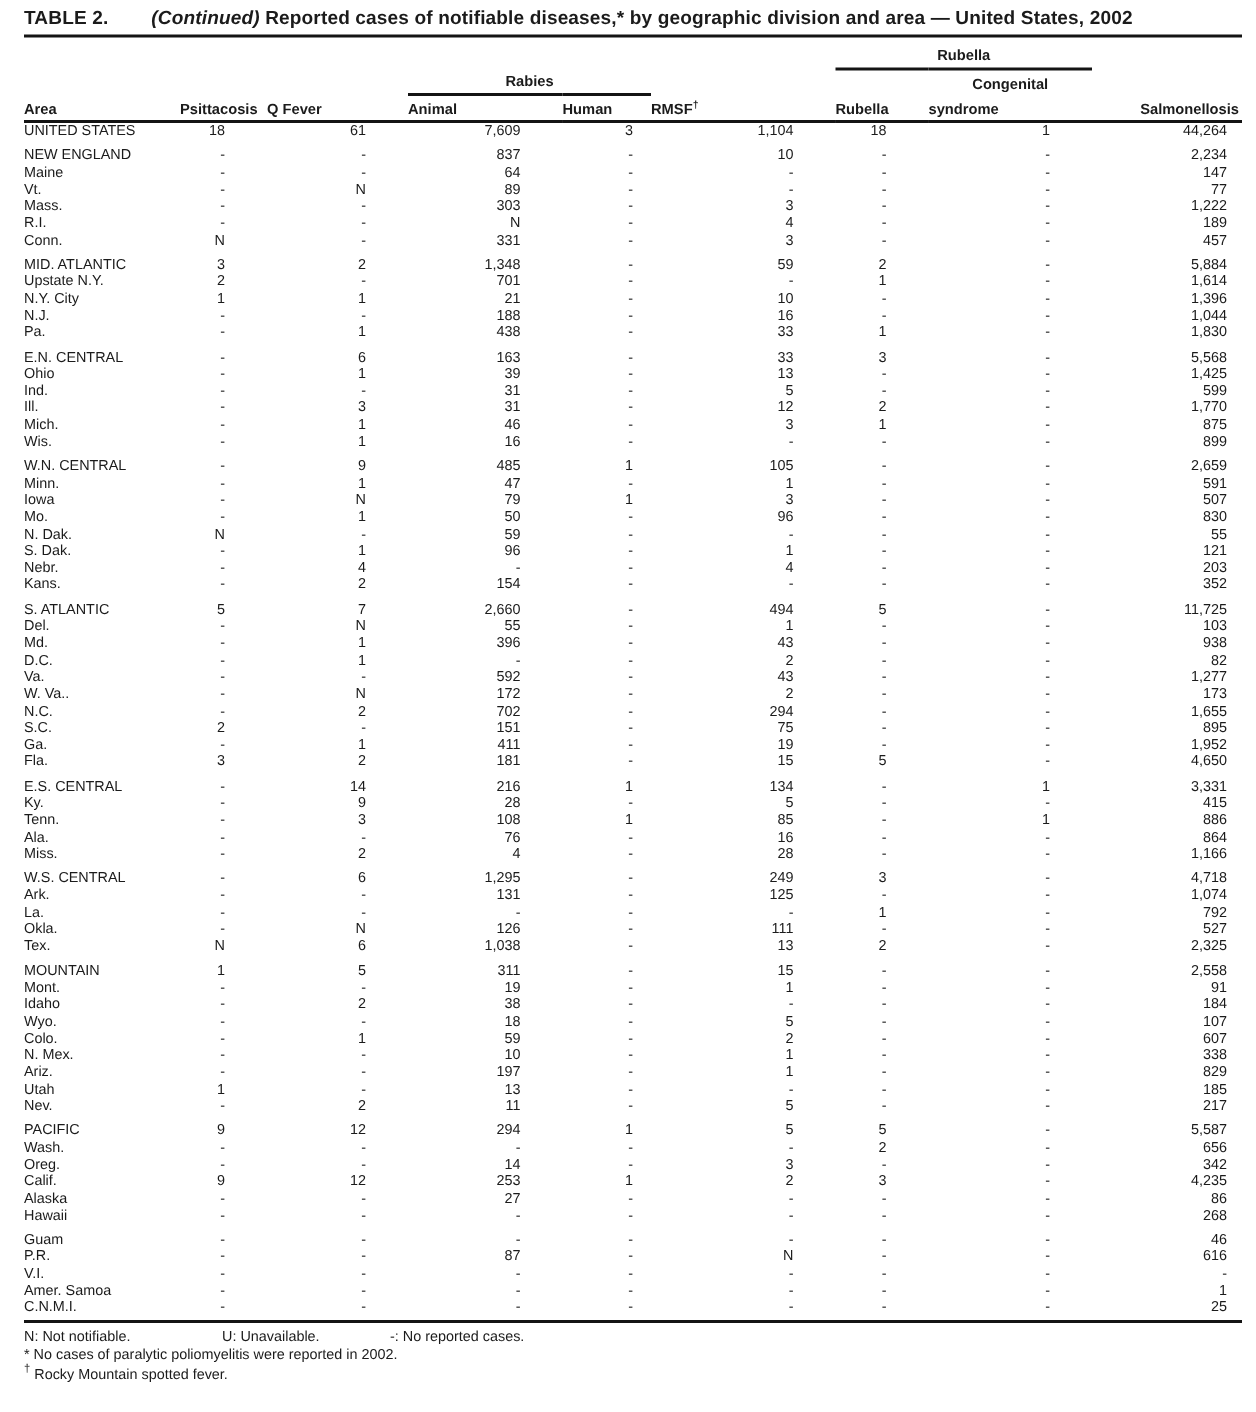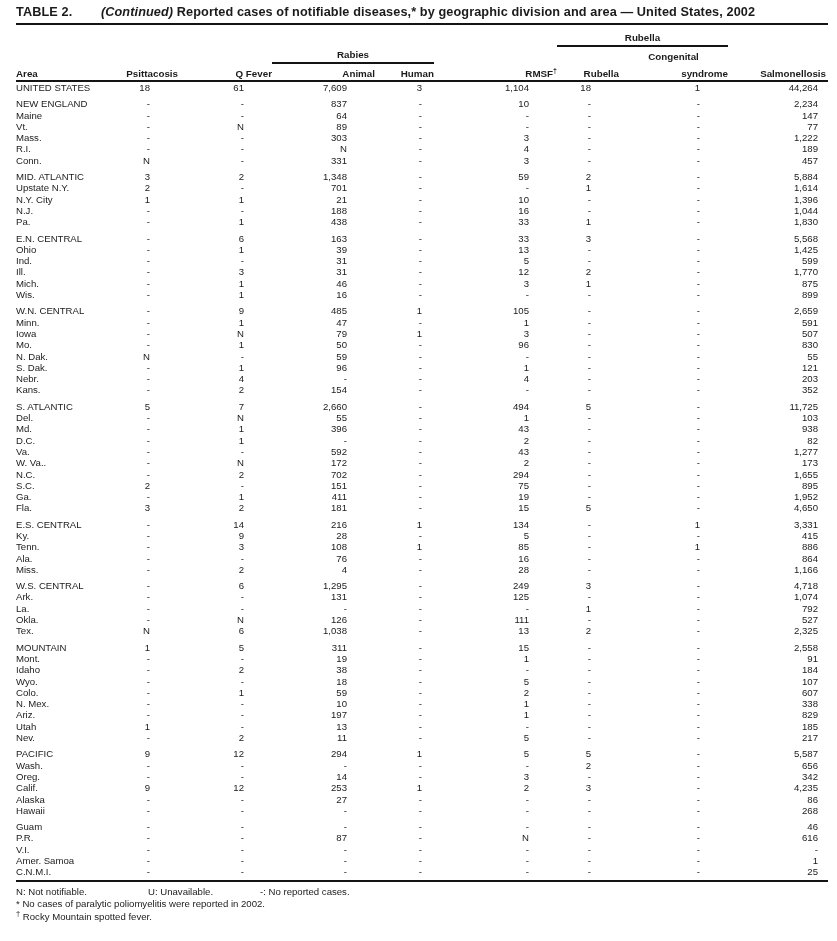--- a/index.html
+++ b/index.html
@@ -56,21 +56,21 @@
   tr.group-row-1 td { height: 17px; }
   tr.group-row-2 td { height: 15px; }
   tr.leaf-row th   { height: 16px; border-bottom: 2.2px solid #141414; }
 
   .group-rule {
     text-align: center;
     border-bottom: 2.4px solid #141414;
     padding-bottom: 1px;
   }
   th.h-area { text-align: left; }
-  th.h-num { text-align: right; }
+  th.h-num { text-align: left; }
   th.h-right { text-align: right; padding-right: 2px; }
   td.h-congenital { text-align: center; }
   sup { font-size: 7px; line-height: 0; }
 
   tbody td {
     padding: 0 28px 0 0;
     font-size: 9.6px;
     line-height: 11.3px;
     text-align: right;
     white-space: nowrap;

